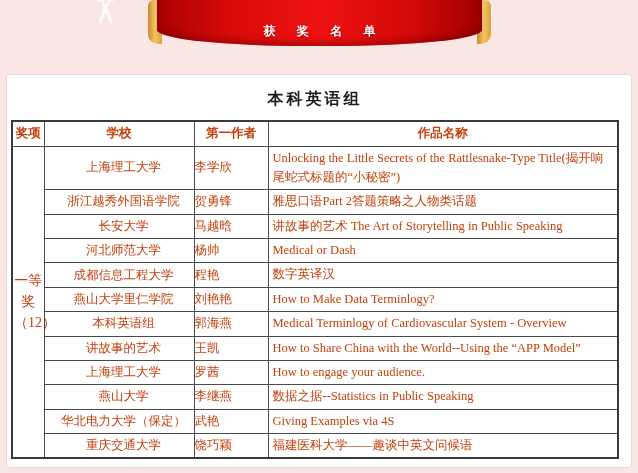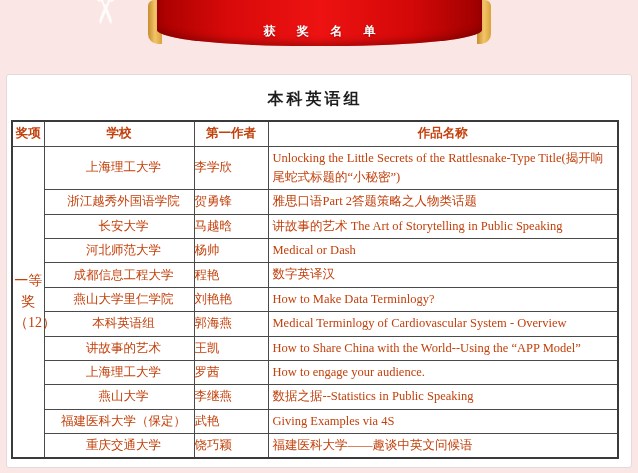--- a/index.html
+++ b/index.html
@@ -187,21 +187,21 @@
         <td class="school">上海理工大学</td>
         <td class="author">罗茜</td>
         <td class="work">How to engage your audience.</td>
       </tr>
       <tr>
         <td class="school">燕山大学</td>
         <td class="author">李继燕</td>
         <td class="work">数据之据--Statistics in Public Speaking</td>
       </tr>
       <tr>
-        <td class="school">福建医科大学（保定）</td>
+        <td class="school">华北电力大学（保定）</td>
         <td class="author">武艳</td>
         <td class="work">Giving Examples via 4S</td>
       </tr>
       <tr>
         <td class="school">重庆交通大学</td>
         <td class="author">饶巧颖</td>
         <td class="work">福建医科大学——趣谈中英文问候语</td>
       </tr>
     </tbody>
   </table>

